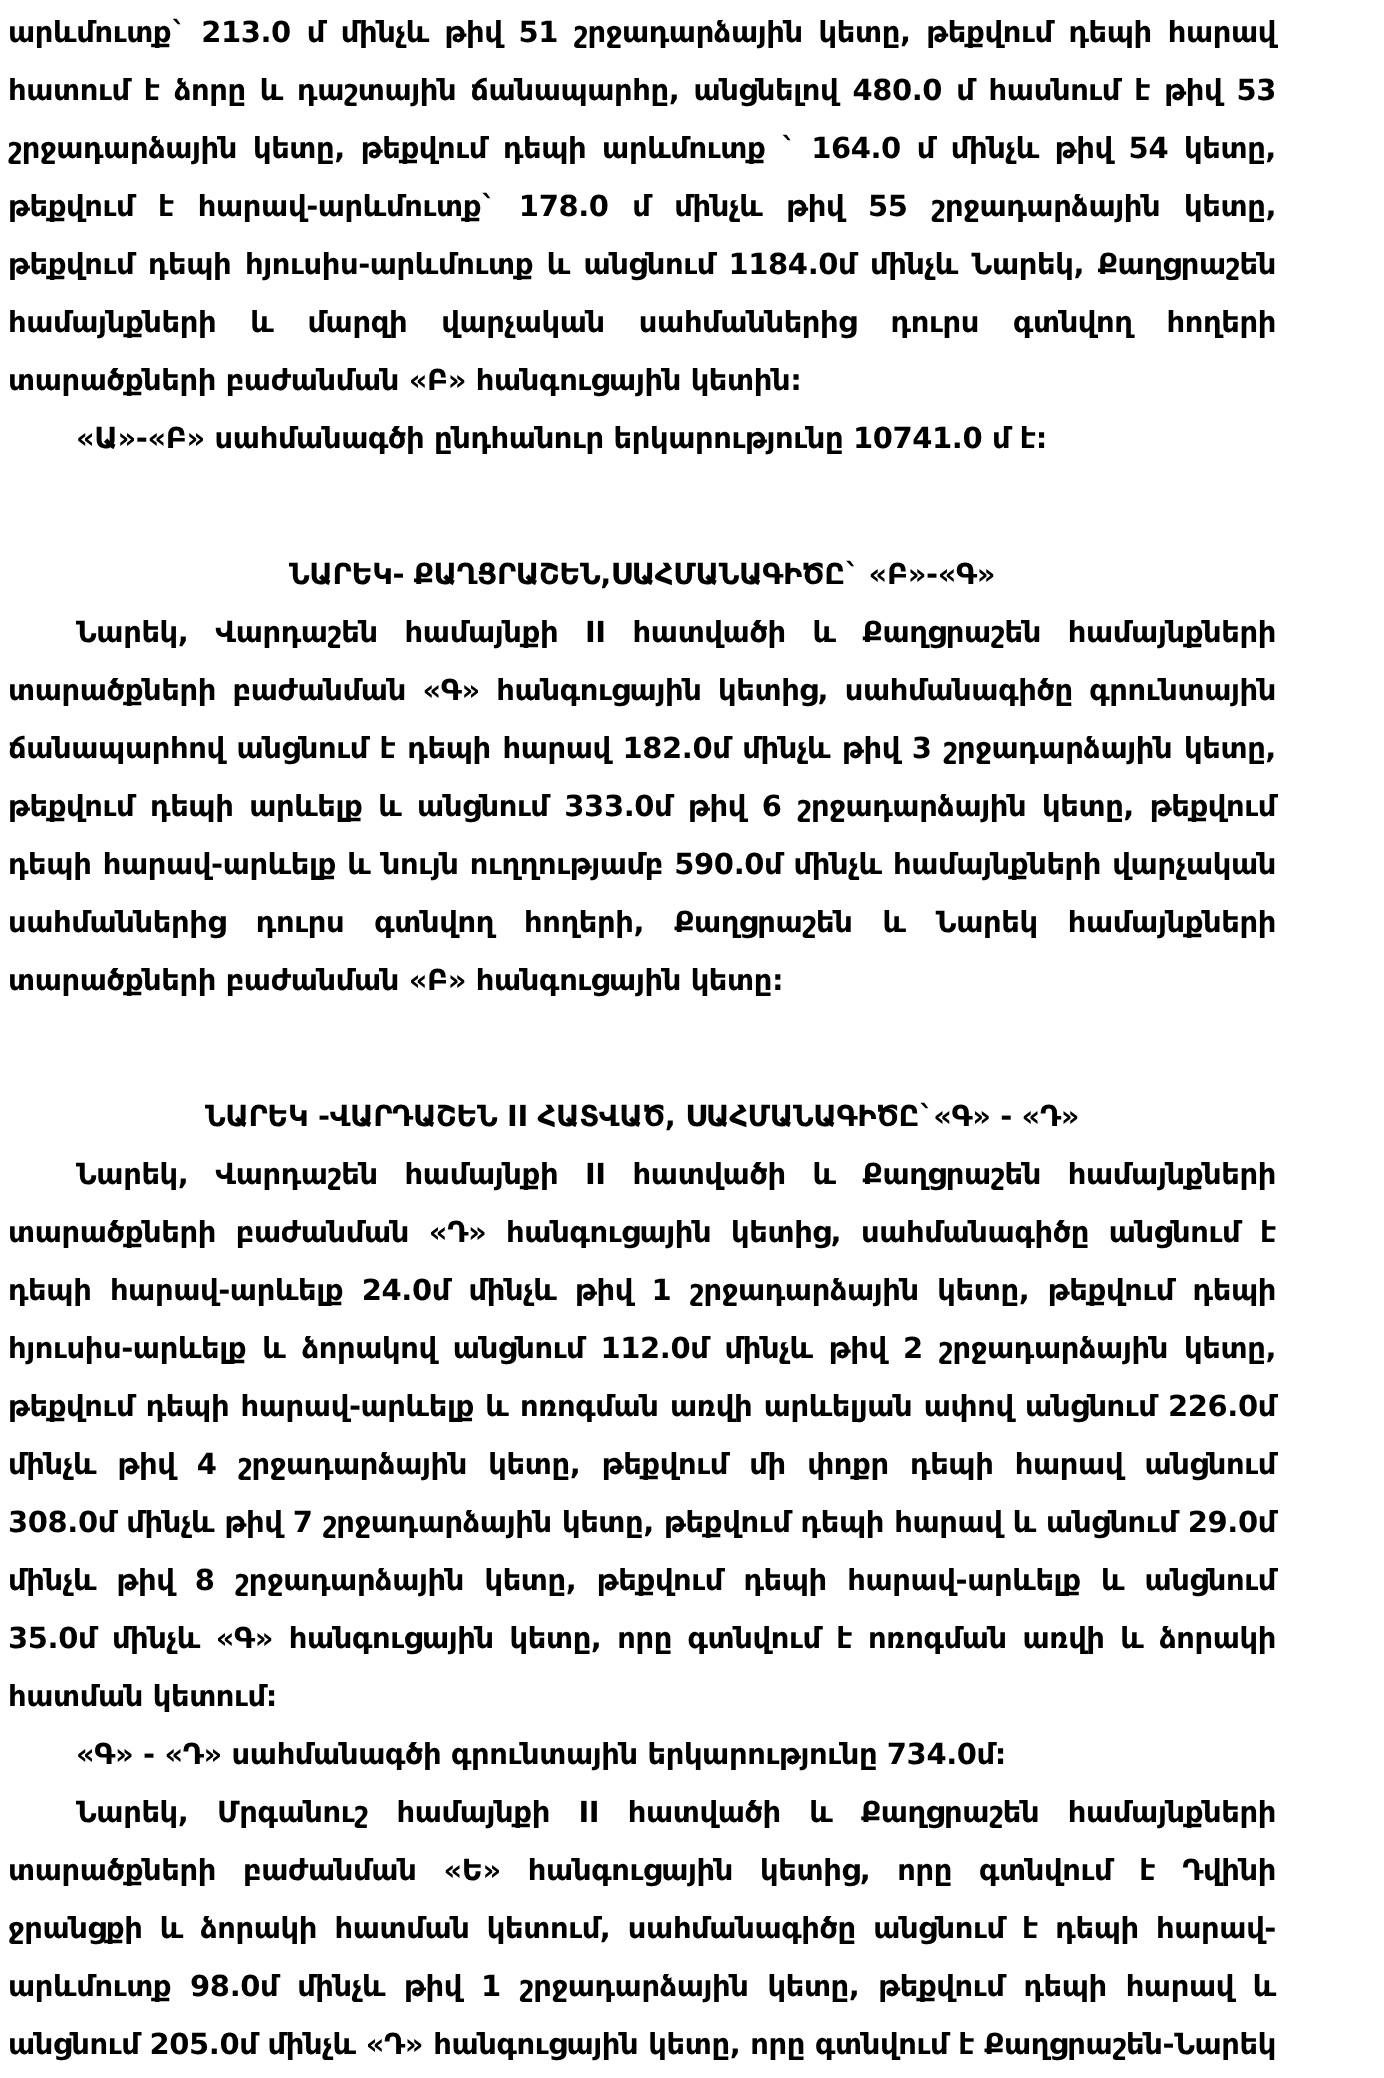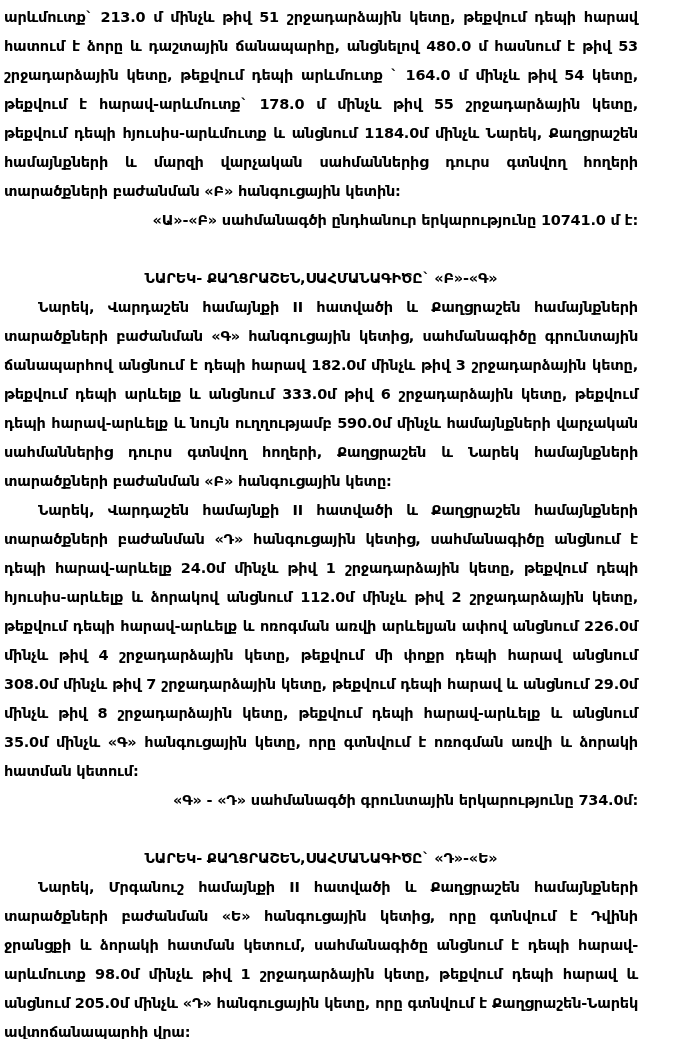--- a/index.html
+++ b/index.html
@@ -24,25 +24,25 @@
     .para {
       margin: 0;
       text-align: justify;
       text-indent: 34px;
     }
     .para.no-indent {
       text-indent: 0;
     }
     .len-line {
       margin: 0;
-      text-align: right;
+      text-align: left;
       text-indent: 34px;
     }
     .heading {
-      margin: 29px 0 0 0;
+      margin: 39px 0 0 0;
       font-size: 14.5px;
       font-weight: 700;
       text-align: center;
       text-indent: 0;
       white-space: nowrap;
     }
   </style>
 </head>
 <body>
 
@@ -50,22 +50,22 @@
 
   <p class="para no-indent">արևմուտք` 213.0 մ մինչև թիվ 51 շրջադարձային կետը, թեքվում դեպի հարավ հատում է ձորը և դաշտային ճանապարհը, անցնելով 480.0 մ հասնում է թիվ 53 շրջադարձային կետը, թեքվում դեպի արևմուտք ` 164.0 մ մինչև թիվ 54 կետը, թեքվում է հարավ-արևմուտք` 178.0 մ մինչև թիվ 55 շրջադարձային կետը, թեքվում դեպի հյուսիս-արևմուտք և անցնում 1184.0մ մինչև Նարեկ, Քաղցրաշեն համայնքների և մարզի վարչական սահմաններից դուրս գտնվող հողերի տարածքների բաժանման «Բ» հանգուցային կետին:</p>
 
   <p class="len-line">«Ա»-«Բ» սահմանագծի ընդհանուր երկարությունը 10741.0 մ է:</p>
 
   <h2 class="heading">ՆԱՐԵԿ- ՔԱՂՑՐԱՇԵՆ,ՍԱՀՄԱՆԱԳԻԾԸ` «Բ»-«Գ»</h2>
 
   <p class="para">Նարեկ, Վարդաշեն համայնքի II հատվածի և Քաղցրաշեն համայնքների տարածքների բաժանման «Գ» հանգուցային կետից, սահմանագիծը գրունտային ճանապարհով անցնում է դեպի հարավ 182.0մ մինչև թիվ 3 շրջադարձային կետը, թեքվում դեպի արևելք և անցնում 333.0մ թիվ 6 շրջադարձային կետը, թեքվում դեպի հարավ-արևելք և նույն ուղղությամբ 590.0մ մինչև համայնքների վարչական սահմաններից դուրս գտնվող հողերի, Քաղցրաշեն և Նարեկ համայնքների տարածքների բաժանման «Բ» հանգուցային կետը:</p>
 
 
+  <h2 class="heading">ՆԱՐԵԿ -ՎԱՐԴԱՇԵՆ II ՀԱՏՎԱԾ, ՍԱՀՄԱՆԱԳԻԾԸ`«Գ» - «Դ»</h2>
 
   <p class="para">Նարեկ, Վարդաշեն համայնքի II հատվածի և Քաղցրաշեն համայնքների տարածքների բաժանման «Դ» հանգուցային կետից, սահմանագիծը անցնում է դեպի հարավ-արևելք 24.0մ մինչև թիվ 1 շրջադարձային կետը, թեքվում դեպի հյուսիս-արևելք և ձորակով անցնում 112.0մ մինչև թիվ 2 շրջադարձային կետը, թեքվում դեպի հարավ-արևելք և ոռոգման առվի արևելյան ափով անցնում 226.0մ մինչև թիվ 4 շրջադարձային կետը, թեքվում մի փոքր դեպի հարավ անցնում 308.0մ մինչև թիվ 7 շրջադարձային կետը, թեքվում դեպի հարավ և անցնում 29.0մ մինչև թիվ 8 շրջադարձային կետը, թեքվում դեպի հարավ-արևելք և անցնում 35.0մ մինչև «Գ» հանգուցային կետը, որը գտնվում է ոռոգման առվի և ձորակի հատման կետում:</p>
 
   <p class="len-line">«Գ» - «Դ» սահմանագծի գրունտային երկարությունը 734.0մ:</p>
 
-  <h2 class="heading">ՆԱՐԵԿ- ՔԱՂՑՐԱՇԵՆ,ՍԱՀՄԱՆԱԳԻԾԸ` «Դ»-«Ե»</h2>
 
   <p class="para">Նարեկ, Մրգանուշ համայնքի II հատվածի և Քաղցրաշեն համայնքների տարածքների բաժանման «Ե» հանգուցային կետից, որը գտնվում է Դվինի ջրանցքի և ձորակի հատման կետում, սահմանագիծը անցնում է դեպի հարավ-արևմուտք 98.0մ մինչև թիվ 1 շրջադարձային կետը, թեքվում դեպի հարավ և անցնում 205.0մ մինչև «Դ» հանգուցային կետը, որը գտնվում է Քաղցրաշեն-Նարեկ ավտոճանապարհի վրա:</p>
 
 </div>
 
 </body></html>

